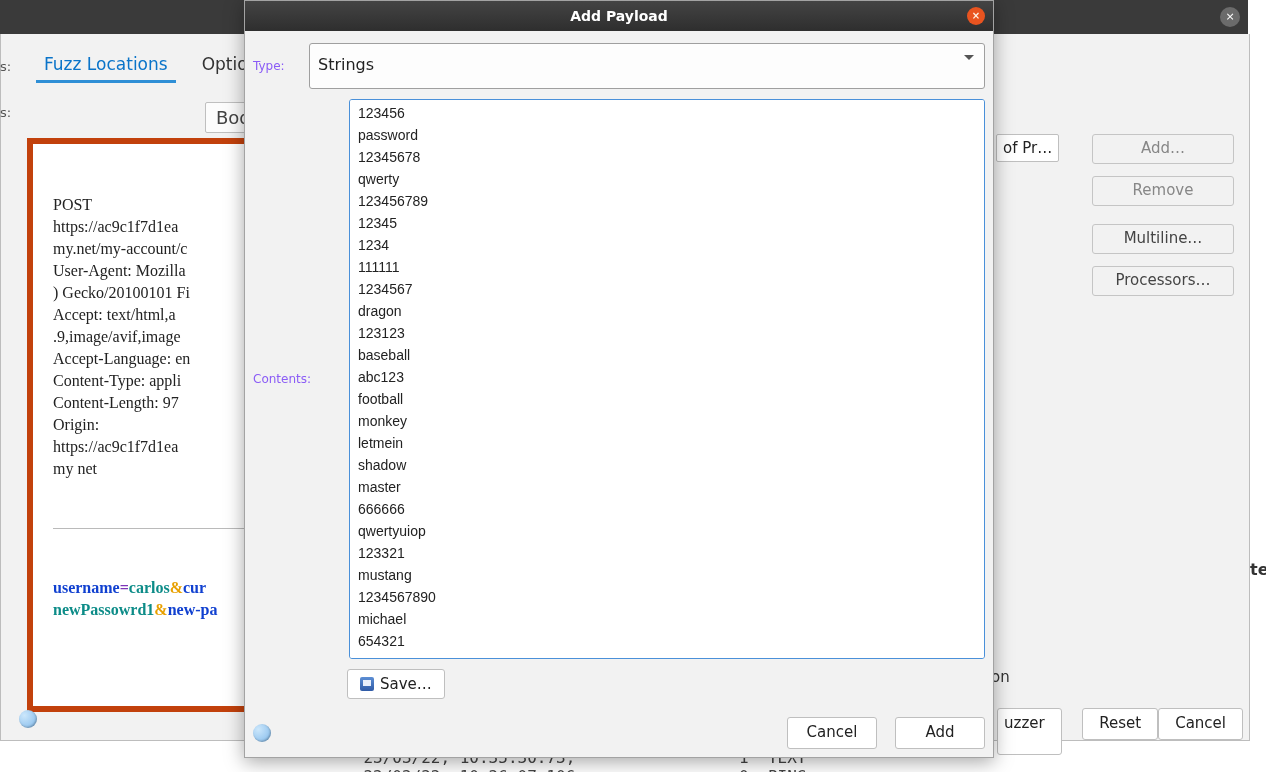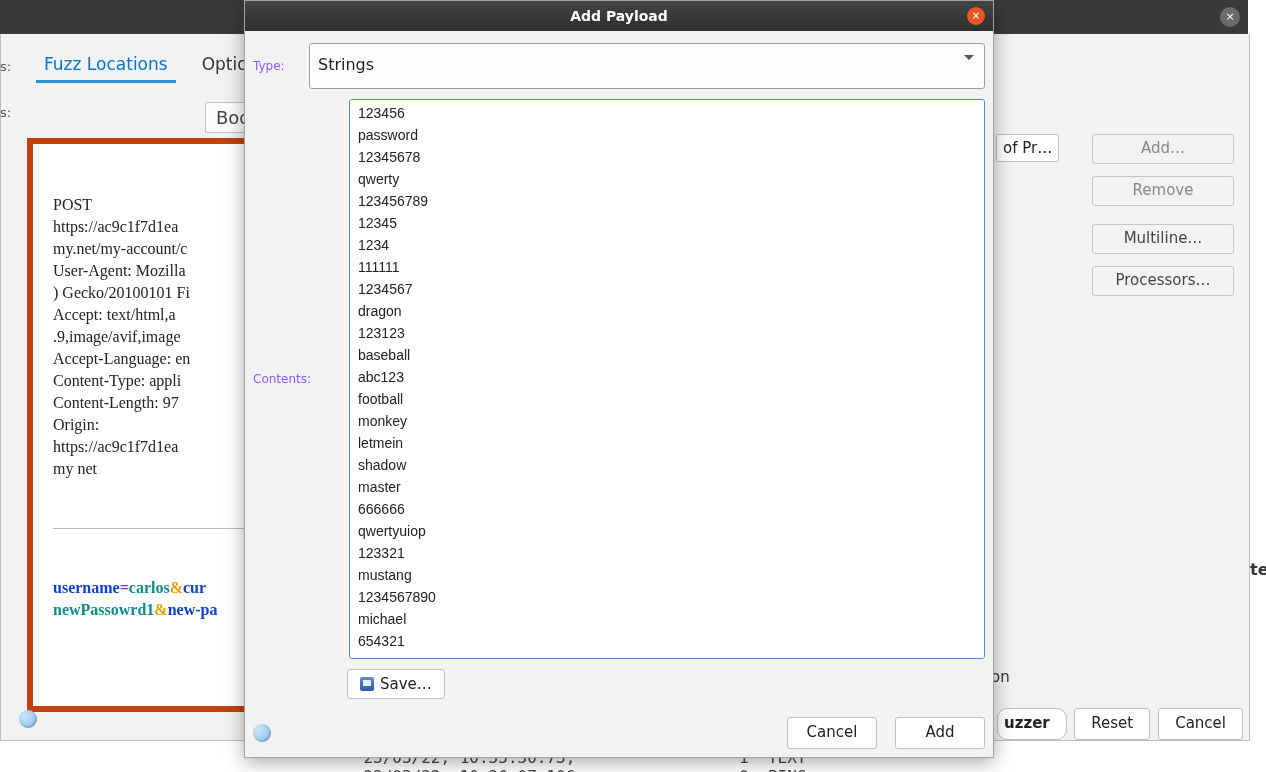--- a/index.html
+++ b/index.html
@@ -176,43 +176,41 @@
     right: 0;
     top: 634px;
     font-size: 15px;
     color: #333;
   }
   .footer-btns {
     position: absolute;
     top: 674px;
     right: 6px;
     display: flex;
-    gap: 8px;
   }
   .footer-btns .btn {
     height: 30px;
     padding: 0 16px;
     background: #fff;
     border: 1px solid #bfbfbf;
     border-radius: 3px;
     line-height: 28px;
     font-size: 15px;
   }
   .uzzer-btn {
     position: absolute;
     top: 674px;
     left: 996px;
     height: 30px;
-    padding: 0 16px 0 6px;
-    background: #fff;
-    border: 1px solid #bfbfbf;
-    border-radius: 10px;
+    padding: 0 16px 15px 6px;
+    background: #fff;
+    border: 1px solid #bfbfbf;
+    border-radius: 3px;
     line-height: 28px;
     font-size: 15px;
-    font-weight: bold;
   }
 
   .te-fragment {
     position: absolute;
     left: 1250px;
     top: 560px;
     font-size: 16px;
     color: #333;
     font-weight: bold;
   }

